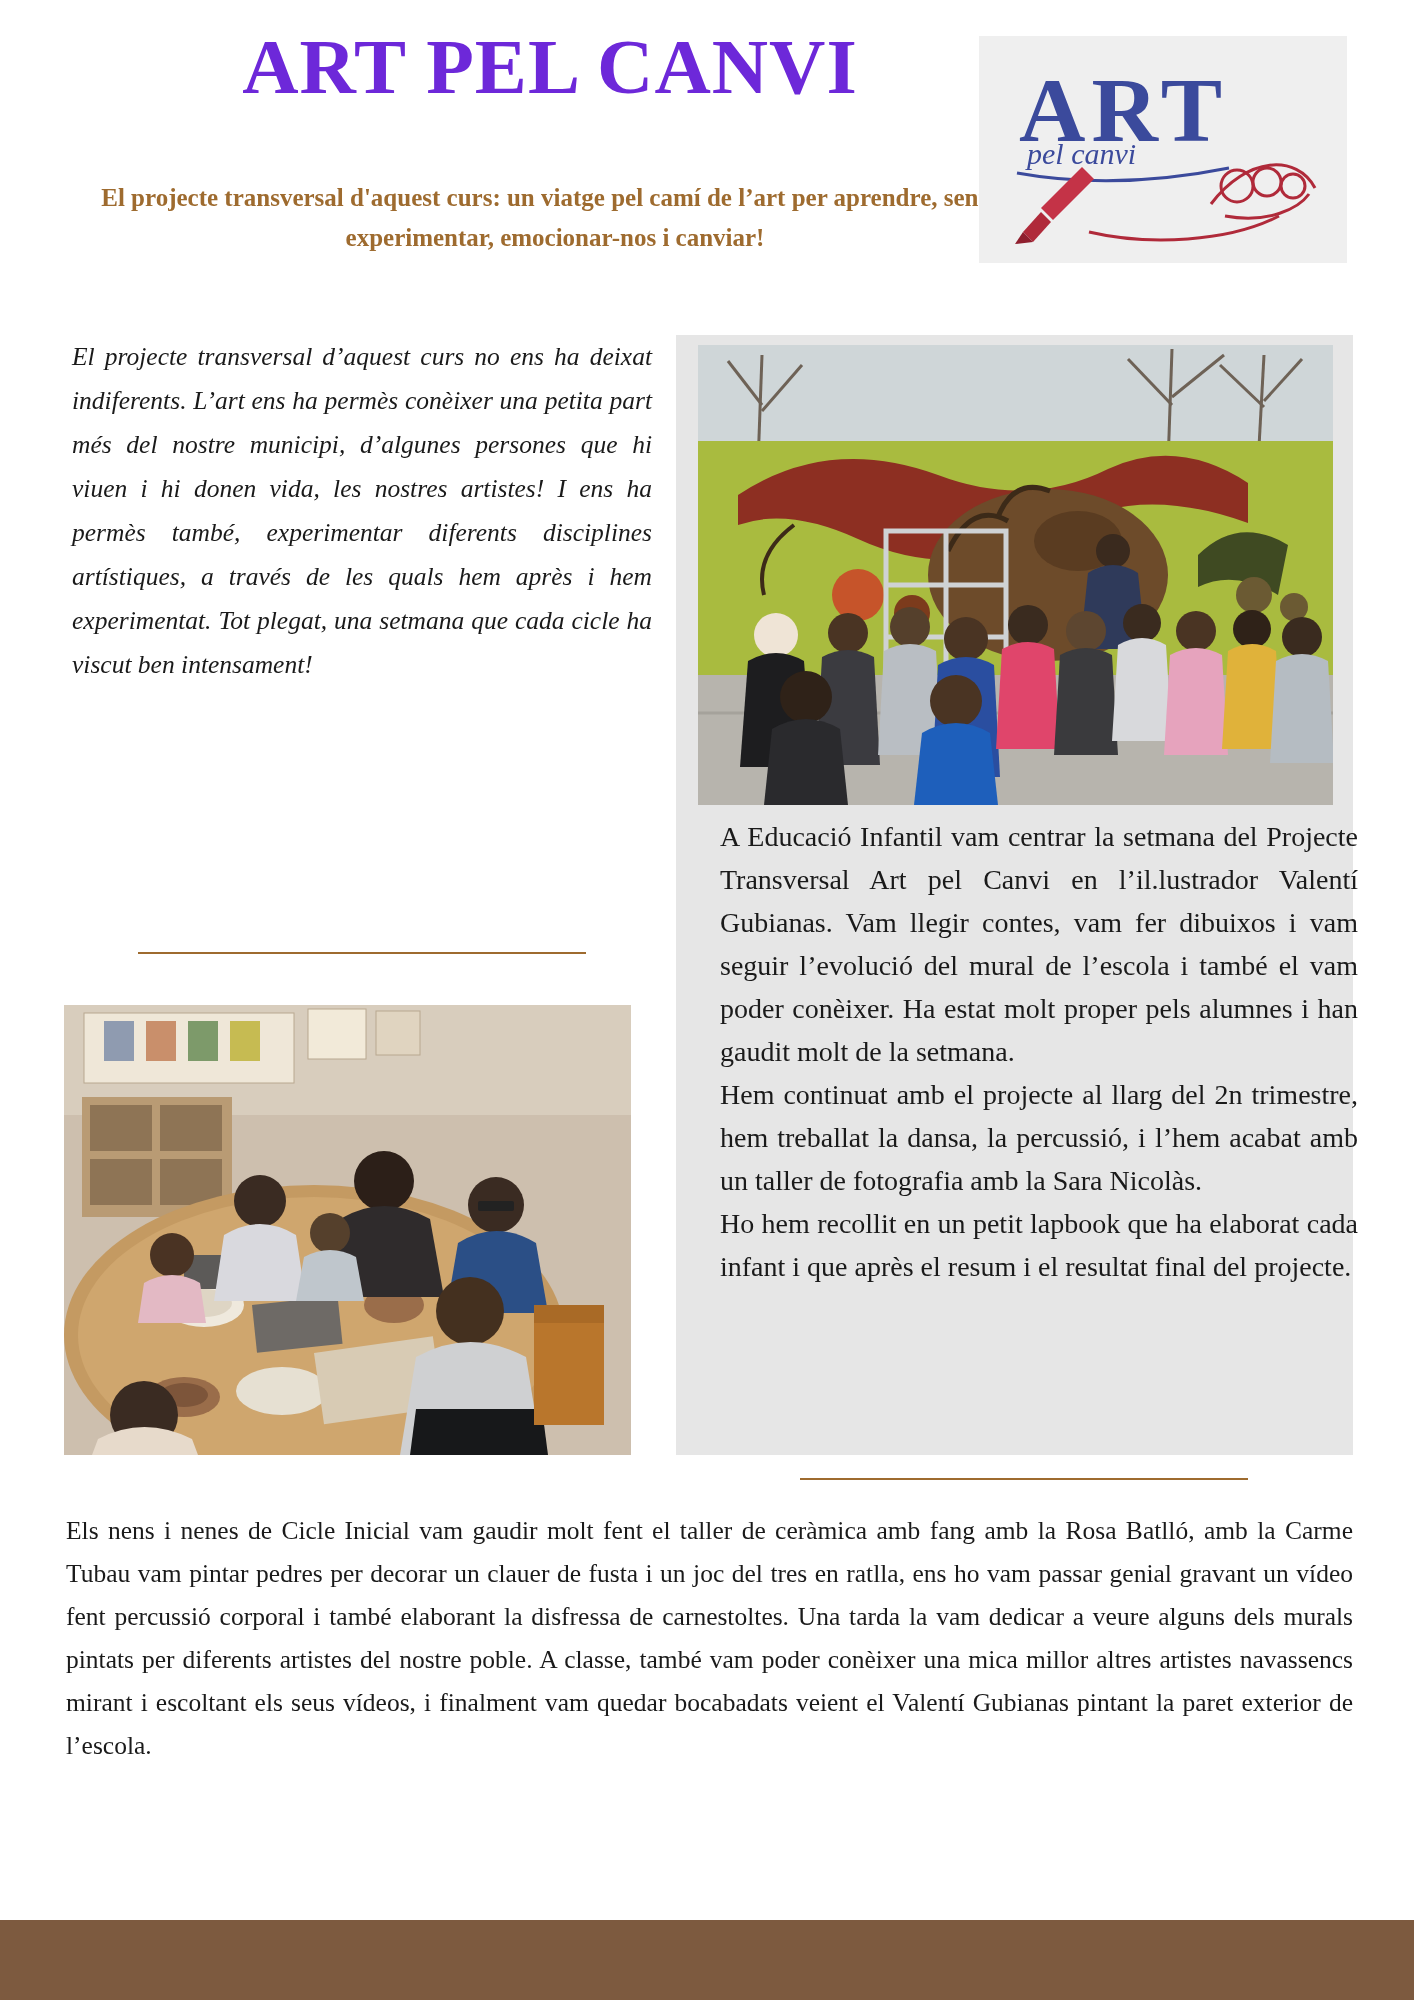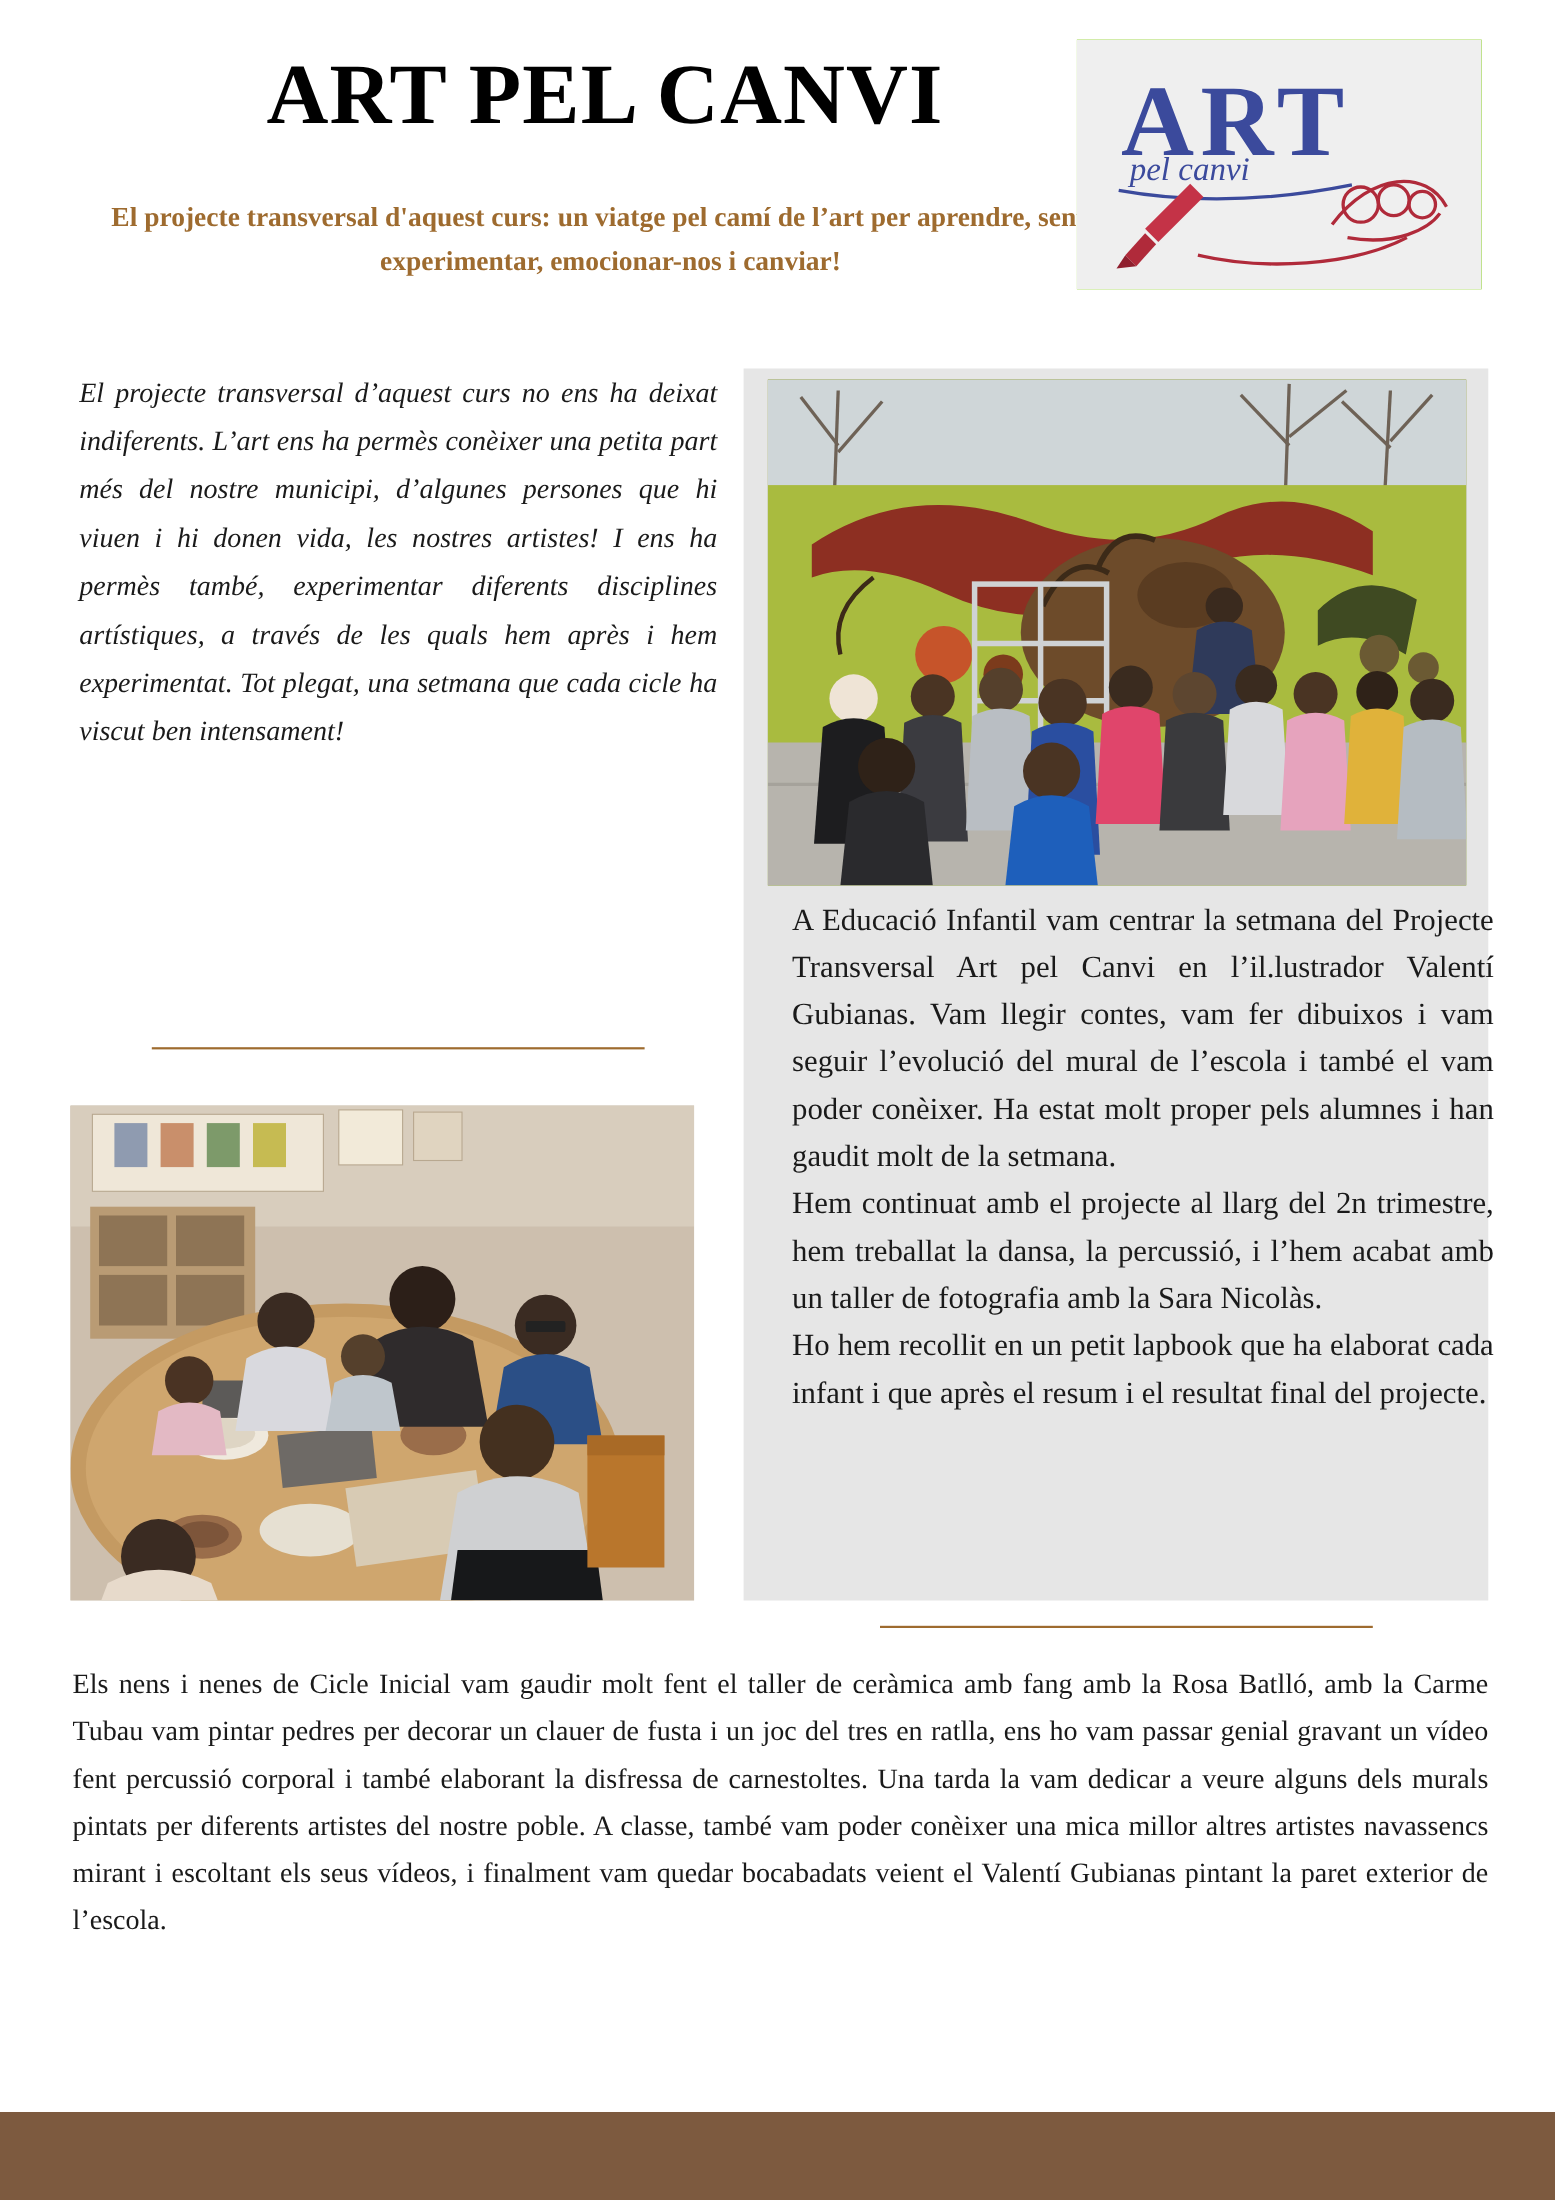--- a/index.html
+++ b/index.html
@@ -17,28 +17,28 @@
   }
 
   
   .header {
     position: relative;
     height: 290px;
   }
   .title {
     position: absolute;
     left: 100px;
-    top: 41px;
+    top: 22px;
     width: 900px;
     text-align: center;
     font-family: "Liberation Serif", serif;
     font-weight: bold;
     font-size: 78px;
     letter-spacing: 1px;
-    color: #000000;
+    color: #6d28d9;
   }
   .subtitle {
     position: absolute;
     left: 70px;
     top: 178px;
     width: 970px;
     text-align: center;
     font-family: "Liberation Serif", serif;
     font-weight: bold;
     font-size: 25px;

